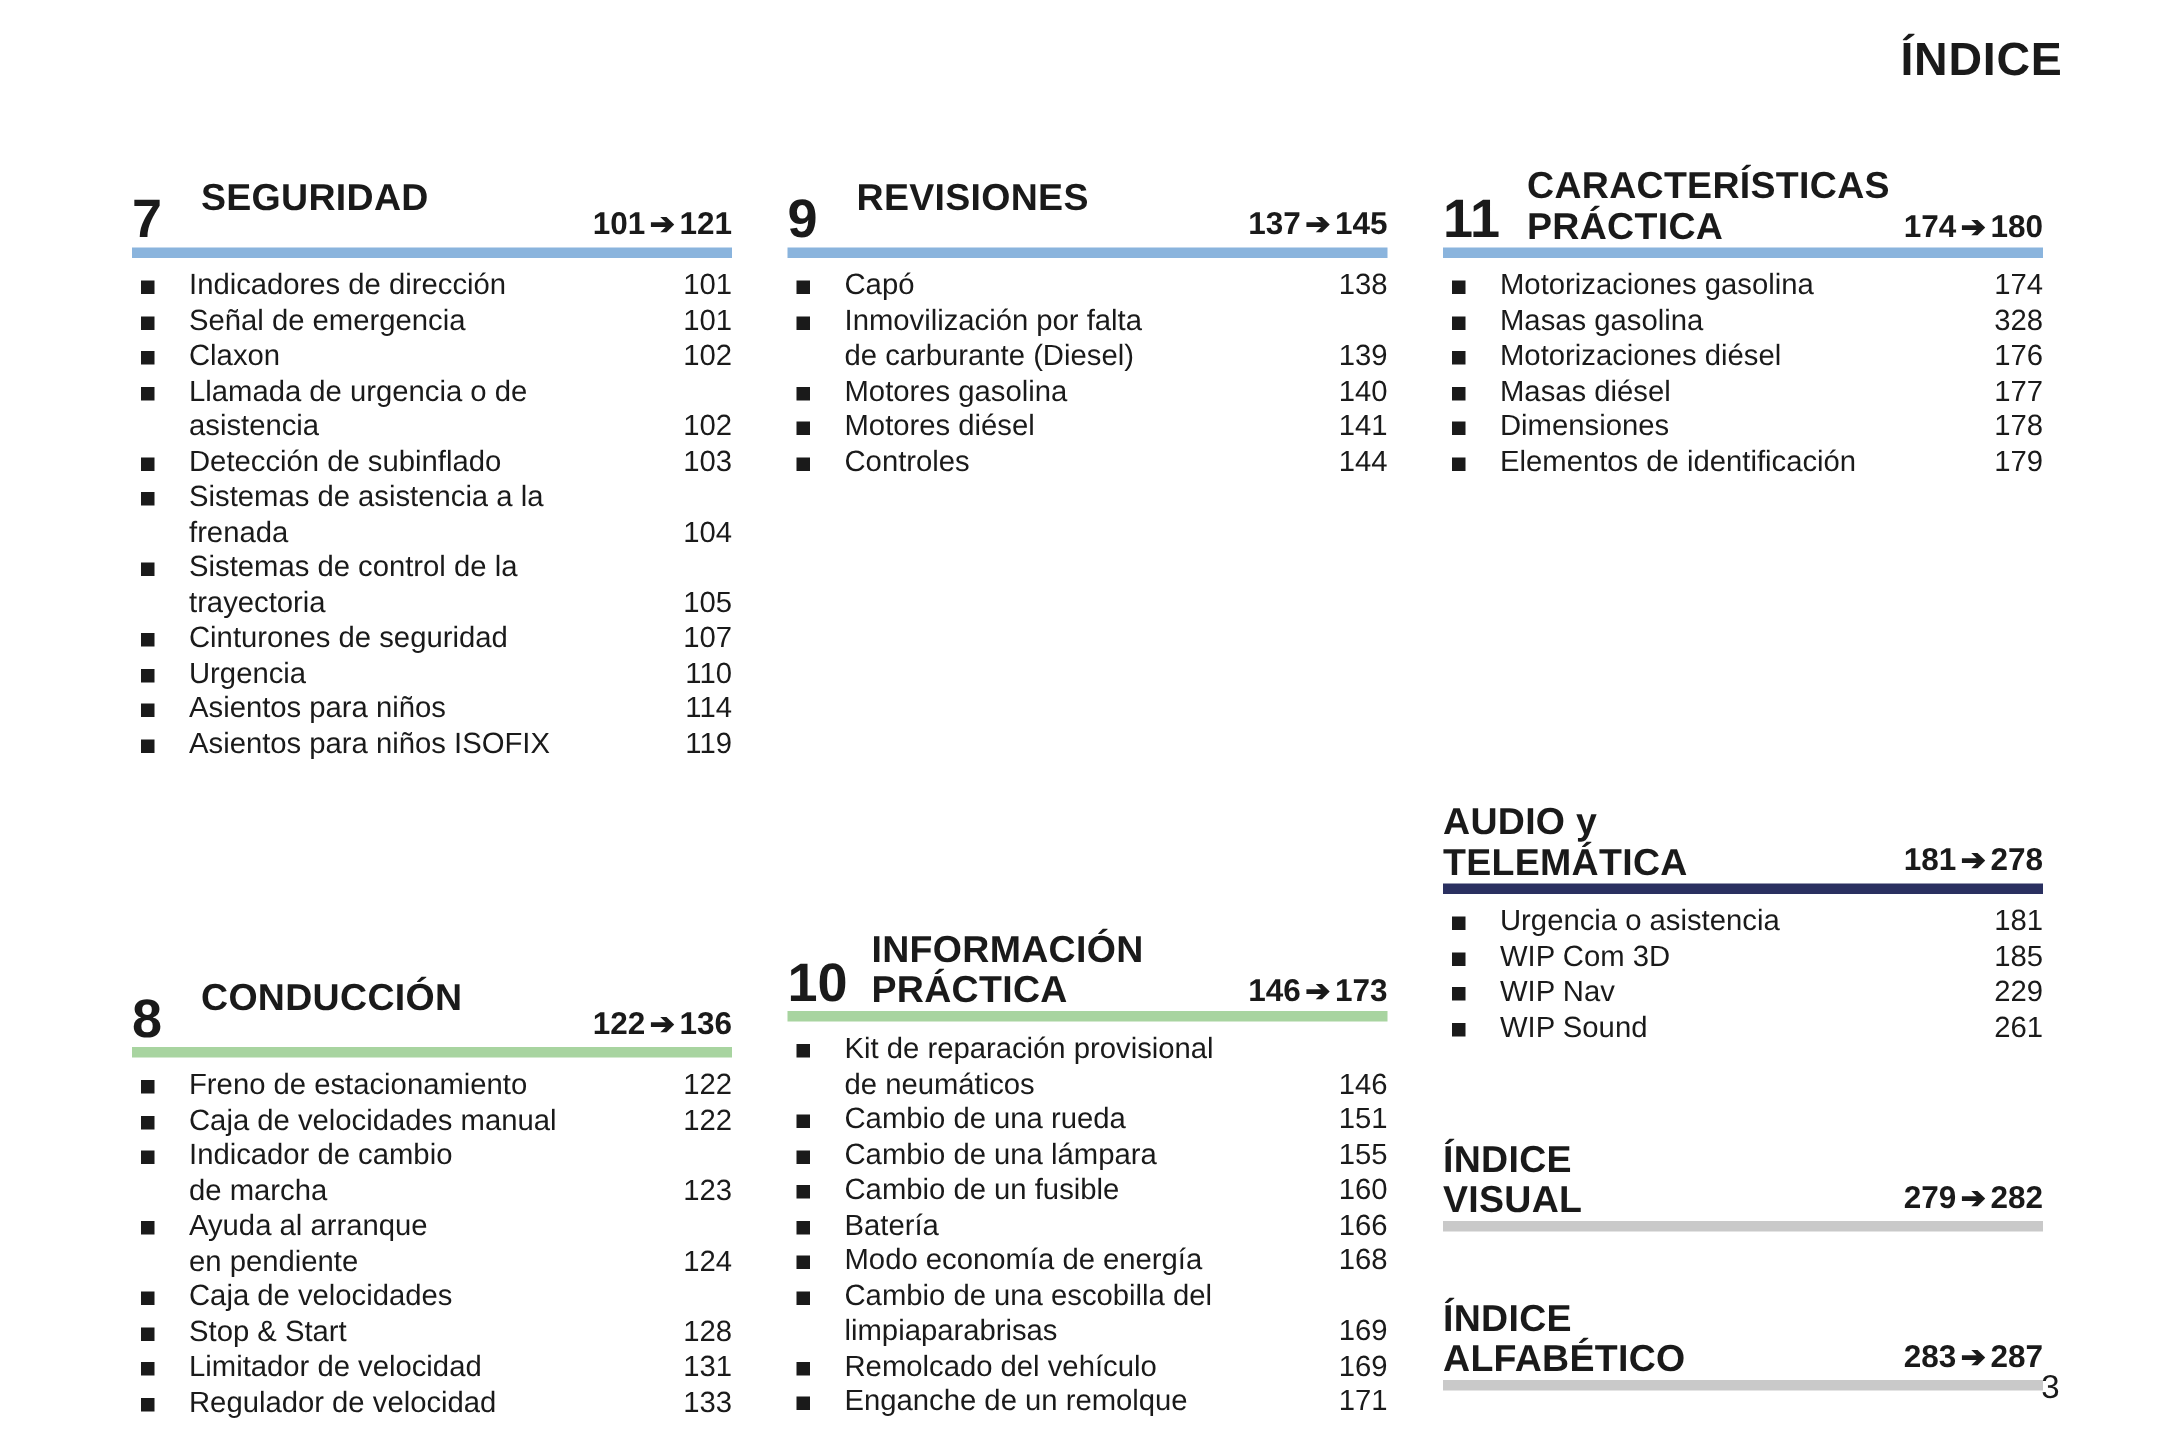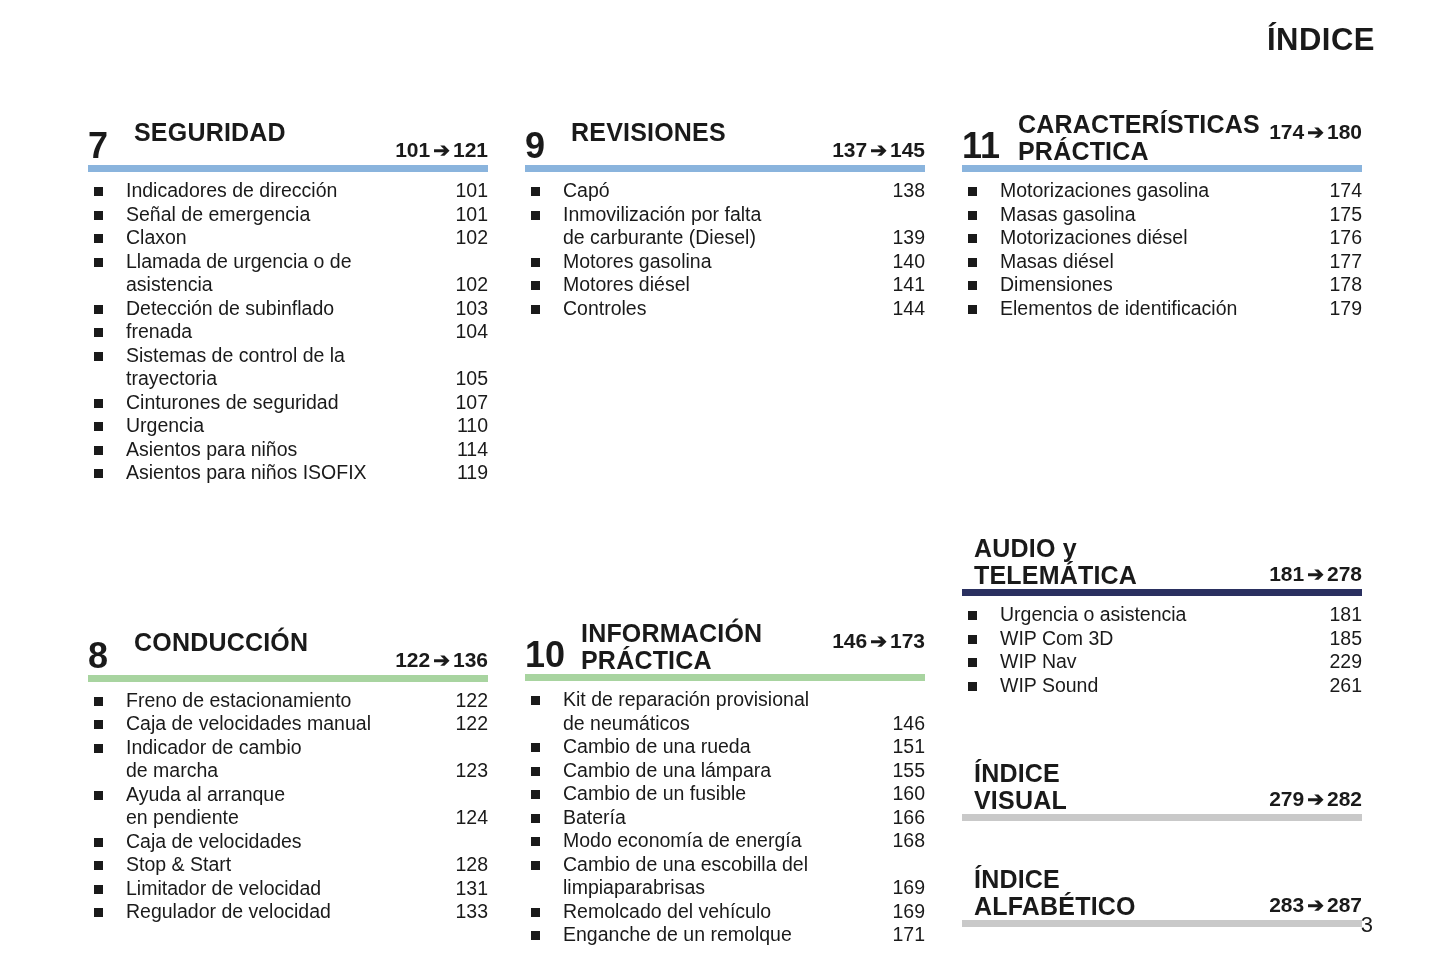--- a/index.html
+++ b/index.html
@@ -93,29 +93,29 @@
   .head-inline .sec-range { padding-bottom: 2px; }
 
   
   .head-split {
     padding-left: 56px;
     height: 56px;
     box-sizing: border-box;
     position: relative;
   }
   .head-split .sec-title { position: absolute; left: 56px; top: 3px; }
-  .head-split .sec-range { position: absolute; right: 0; bottom: 20px; }
+  .head-split .sec-range { position: absolute; right: 0; bottom: 0; }
 
   
   .head-plain {
     height: 56px;
     box-sizing: border-box;
     position: relative;
   }
-  .head-plain .sec-title { position: absolute; left: 12px; top: 3px; }
+  .head-plain .sec-title { position: absolute; left: 0; top: 3px; }
   .head-plain .sec-range { position: absolute; right: 0; bottom: 2px; }
 
   .rule {
     height: 7px;
     width: 100%;
     margin-top: 1px;
     margin-bottom: 7px;
   }
   .rule-blue  { background: #8ab4dd; }
   .rule-green { background: #a8d4a0; }
@@ -194,20 +194,21 @@
           </li>
           <li>
             <span class="bullet"></span>
             <span class="entry-rows">
               <span class="row"><span>Detección de subinflado</span><span class="pg">103</span></span>
             </span>
           </li>
           <li>
             <span class="bullet"></span>
             <span class="entry-rows">
+              <span class="row"><span>Sistemas de asistencia a la</span></span>
               <span class="row"><span>frenada</span><span class="pg">104</span></span>
             </span>
           </li>
           <li>
             <span class="bullet"></span>
             <span class="entry-rows">
               <span class="row"><span>Sistemas de control de la</span></span>
               <span class="row"><span>trayectoria</span><span class="pg">105</span></span>
             </span>
           </li>
@@ -428,21 +429,21 @@
         <ul class="toc">
           <li>
             <span class="bullet"></span>
             <span class="entry-rows">
               <span class="row"><span>Motorizaciones gasolina</span><span class="pg">174</span></span>
             </span>
           </li>
           <li>
             <span class="bullet"></span>
             <span class="entry-rows">
-              <span class="row"><span>Masas gasolina</span><span class="pg">175</span></span>
+              <span class="row"><span>Masas gasolina</span><span class="pg">328</span></span>
             </span>
           </li>
           <li>
             <span class="bullet"></span>
             <span class="entry-rows">
               <span class="row"><span>Motorizaciones diésel</span><span class="pg">176</span></span>
             </span>
           </li>
           <li>
             <span class="bullet"></span>

